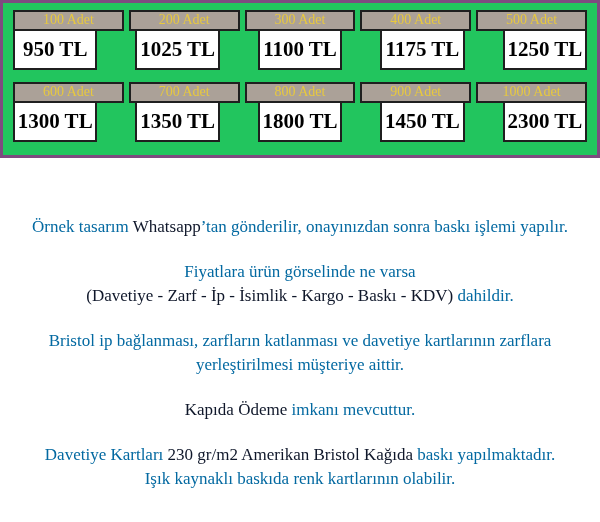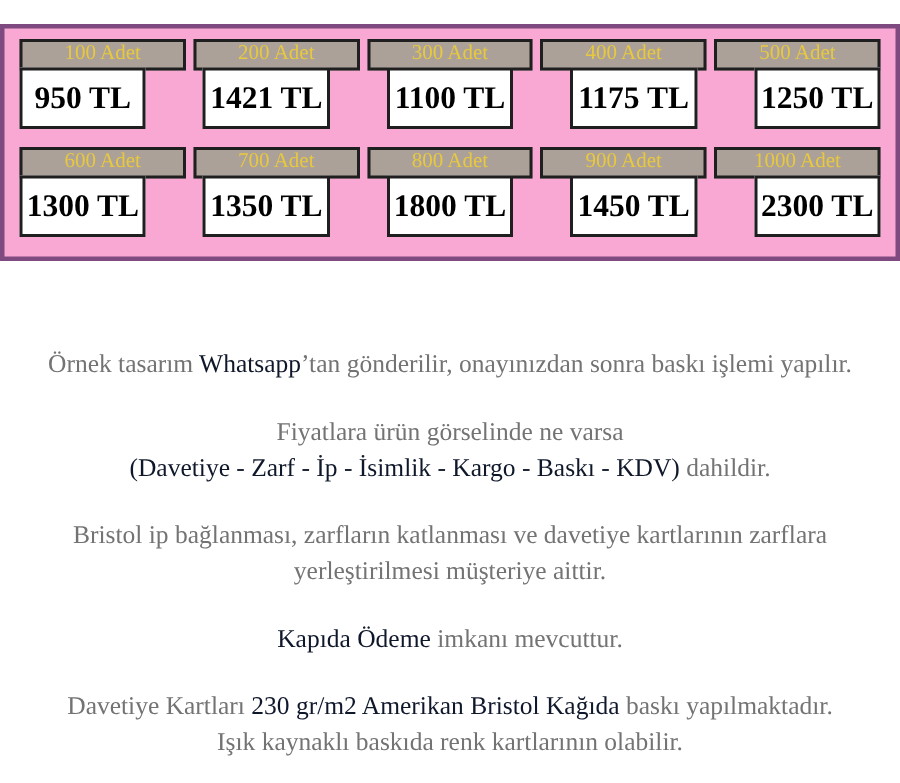--- a/index.html
+++ b/index.html
@@ -10,24 +10,23 @@
     height: 522px;
     overflow: hidden;
     font-family: "Liberation Serif", "DejaVu Serif", serif;
   }
 
   
   .banner {
     box-sizing: border-box;
     width: 600px;
     height: 158px;
-    background: #f9a8d4;
+    background: #22c55e;
     border: 3px solid #7e4a80;
     padding-top: 7px;
-    margin-top: 16px;
   }
   .price-table {
     margin: 0 10px;
   }
   .price-table.second {
     margin-top: 12px;
   }
   .head-row {
     display: flex;
     gap: 5px;
@@ -75,38 +74,38 @@
   .notes p {
     margin: 21px 0 0;
     font-size: 17px;
     line-height: 24px;
   }
   .notes p:first-child {
     margin-top: 0;
   }
   .seg-brand   { color: #0f172a; }
   .seg-red     { color: #0f172a; }
-  .seg-normal  { color: #737373; }
+  .seg-normal  { color: #0369a1; }
 </style>
 </head>
 <body>
 
 <div class="banner">
 
   <div class="price-table">
     <div class="head-row">
       <div class="head-cell">100 Adet</div>
       <div class="head-cell">200 Adet</div>
       <div class="head-cell">300 Adet</div>
       <div class="head-cell">400 Adet</div>
       <div class="head-cell">500 Adet</div>
     </div>
     <div class="val-row">
       <div class="val-cell">950 TL</div>
-      <div class="val-cell">1421 TL</div>
+      <div class="val-cell">1025 TL</div>
       <div class="val-cell">1100 TL</div>
       <div class="val-cell">1175 TL</div>
       <div class="val-cell">1250 TL</div>
     </div>
   </div>
 
   <div class="price-table second">
     <div class="head-row">
       <div class="head-cell">600 Adet</div>
       <div class="head-cell">700 Adet</div>

